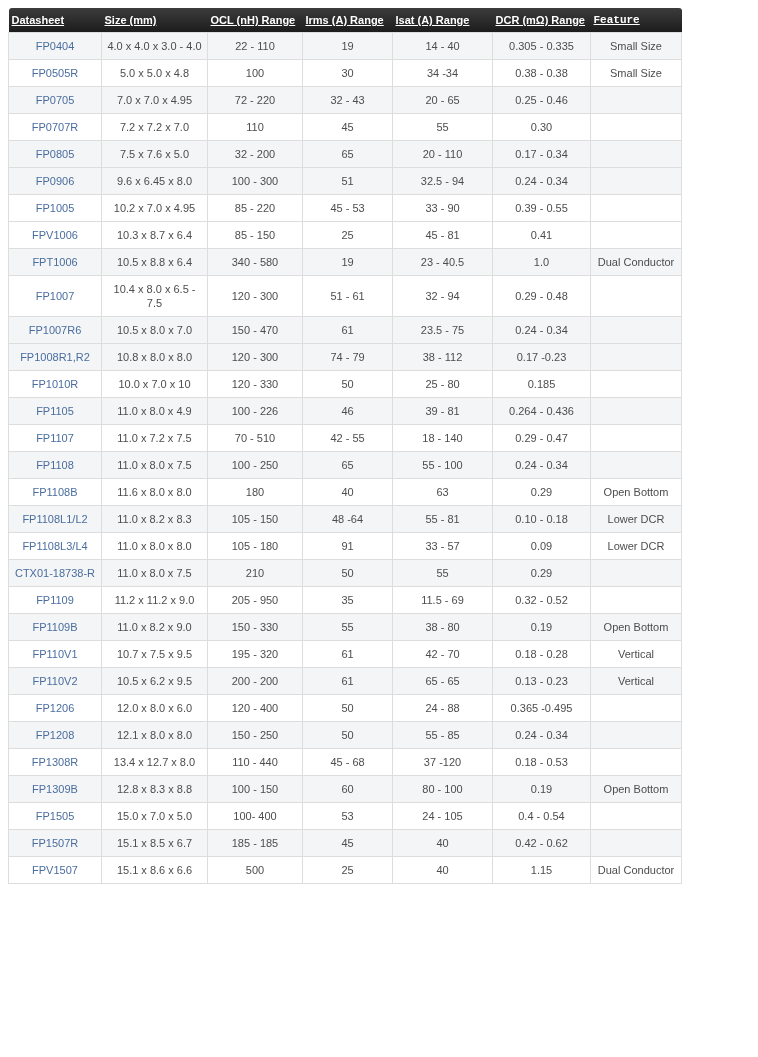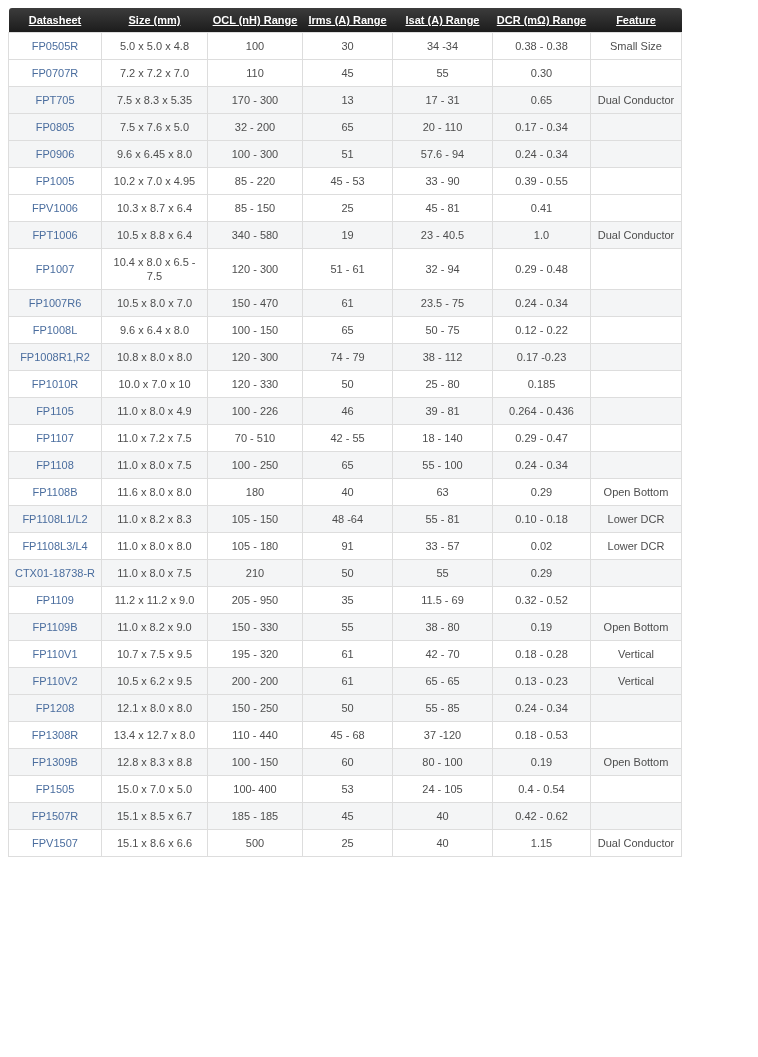--- a/index.html
+++ b/index.html
@@ -21,25 +21,25 @@
     table-layout: fixed;
     font-size: 11px;
     color: #4d4d4d;
   }
   table.spec-table thead th {
     background: linear-gradient(#3c3c3c, #1c1c1c);
     color: #ffffff;
     font-weight: bold;
     font-size: 11px;
     padding: 6px 3px;
-    text-align: center;
+    text-align: left;
     border: none;
   }
   table.spec-table thead th:first-child { border-top-left-radius: 3px; }
-  table.spec-table thead th:last-child  { border-top-right-radius: 3px; }
+  table.spec-table thead th:last-child  { border-top-right-radius: 3px; font-family: Liberation Mono, monospace; }
   table.spec-table thead th span {
     text-decoration: underline;
     cursor: pointer;
     white-space: nowrap;
   }
   table.spec-table td {
     border: 1px solid #dddddd;
     padding: 6px 4px;
     text-align: center;
     vertical-align: middle;
@@ -81,62 +81,71 @@
           <th><span>Datasheet</span></th>
           <th><span>Size (mm)</span></th>
           <th><span>OCL (nH) Range</span></th>
           <th><span>Irms (A) Range</span></th>
           <th><span>Isat (A) Range</span></th>
           <th><span>DCR (mΩ) Range</span></th>
           <th><span>Feature</span></th>
         </tr>
     </thead>
     <tbody id="table-body">
+        <tr class="stripe">
+          <td><a href="#">FP0404</a></td>
+          <td>4.0 x 4.0 x 3.0 - 4.0</td>
+          <td>22 - 110</td>
+          <td>19</td>
+          <td>14 - 40</td>
+          <td>0.305 - 0.335</td>
+          <td>Small Size</td>
+        </tr>
         <tr>
           <td><a href="#">FP0505R</a></td>
           <td>5.0 x 5.0 x 4.8</td>
           <td>100</td>
           <td>30</td>
           <td>34 -34</td>
           <td>0.38 - 0.38</td>
           <td>Small Size</td>
         </tr>
+        <tr class="stripe">
+          <td><a href="#">FP0705</a></td>
+          <td>7.0 x 7.0 x 4.95</td>
+          <td>72 - 220</td>
+          <td>32 - 43</td>
+          <td>20 - 65</td>
+          <td>0.25 - 0.46</td>
+          <td></td>
+        </tr>
         <tr>
           <td><a href="#">FP0707R</a></td>
           <td>7.2 x 7.2 x 7.0</td>
           <td>110</td>
           <td>45</td>
           <td>55</td>
           <td>0.30</td>
           <td></td>
         </tr>
         <tr class="stripe">
-          <td><a href="#">FPT705</a></td>
-          <td>7.5 x 8.3 x 5.35</td>
-          <td>170 - 300</td>
-          <td>13</td>
-          <td>17 - 31</td>
-          <td>0.65</td>
-          <td>Dual Conductor</td>
-        </tr>
-        <tr class="stripe">
           <td><a href="#">FP0805</a></td>
           <td>7.5 x 7.6 x 5.0</td>
           <td>32 - 200</td>
           <td>65</td>
           <td>20 - 110</td>
           <td>0.17 - 0.34</td>
           <td></td>
         </tr>
         <tr class="stripe">
           <td><a href="#">FP0906</a></td>
           <td>9.6 x 6.45 x 8.0</td>
           <td>100 - 300</td>
           <td>51</td>
-          <td>57.6 - 94</td>
+          <td>32.5 - 94</td>
           <td>0.24 - 0.34</td>
           <td></td>
         </tr>
         <tr>
           <td><a href="#">FP1005</a></td>
           <td>10.2 x 7.0 x 4.95</td>
           <td>85 - 220</td>
           <td>45 - 53</td>
           <td>33 - 90</td>
           <td>0.39 - 0.55</td>
@@ -171,29 +180,20 @@
         </tr>
         <tr class="stripe">
           <td><a href="#">FP1007R6</a></td>
           <td>10.5 x 8.0 x 7.0</td>
           <td>150 - 470</td>
           <td>61</td>
           <td>23.5 - 75</td>
           <td>0.24 - 0.34</td>
           <td></td>
         </tr>
-        <tr>
-          <td><a href="#">FP1008L</a></td>
-          <td>9.6 x 6.4 x 8.0</td>
-          <td>100 - 150</td>
-          <td>65</td>
-          <td>50 - 75</td>
-          <td>0.12 - 0.22</td>
-          <td></td>
-        </tr>
         <tr class="stripe">
           <td><a href="#">FP1008R1,R2</a></td>
           <td>10.8 x 8.0 x 8.0</td>
           <td>120 - 300</td>
           <td>74 - 79</td>
           <td>38 - 112</td>
           <td>0.17 -0.23</td>
           <td></td>
         </tr>
         <tr>
@@ -249,21 +249,21 @@
           <td>55 - 81</td>
           <td>0.10 - 0.18</td>
           <td>Lower DCR</td>
         </tr>
         <tr>
           <td><a href="#">FP1108L3/L4</a></td>
           <td>11.0 x 8.0 x 8.0</td>
           <td>105 - 180</td>
           <td>91</td>
           <td>33 - 57</td>
-          <td>0.02</td>
+          <td>0.09</td>
           <td>Lower DCR</td>
         </tr>
         <tr class="stripe">
           <td><a href="#">CTX01-18738-R</a></td>
           <td>11.0 x 8.0 x 7.5</td>
           <td>210</td>
           <td>50</td>
           <td>55</td>
           <td>0.29</td>
           <td></td>
@@ -297,20 +297,29 @@
         </tr>
         <tr class="stripe">
           <td><a href="#">FP110V2</a></td>
           <td>10.5 x 6.2 x 9.5</td>
           <td>200 - 200</td>
           <td>61</td>
           <td>65 - 65</td>
           <td>0.13 - 0.23</td>
           <td>Vertical</td>
         </tr>
+        <tr>
+          <td><a href="#">FP1206</a></td>
+          <td>12.0 x 8.0 x 6.0</td>
+          <td>120 - 400</td>
+          <td>50</td>
+          <td>24 - 88</td>
+          <td>0.365 -0.495</td>
+          <td></td>
+        </tr>
         <tr class="stripe">
           <td><a href="#">FP1208</a></td>
           <td>12.1 x 8.0 x 8.0</td>
           <td>150 - 250</td>
           <td>50</td>
           <td>55 - 85</td>
           <td>0.24 - 0.34</td>
           <td></td>
         </tr>
         <tr>

